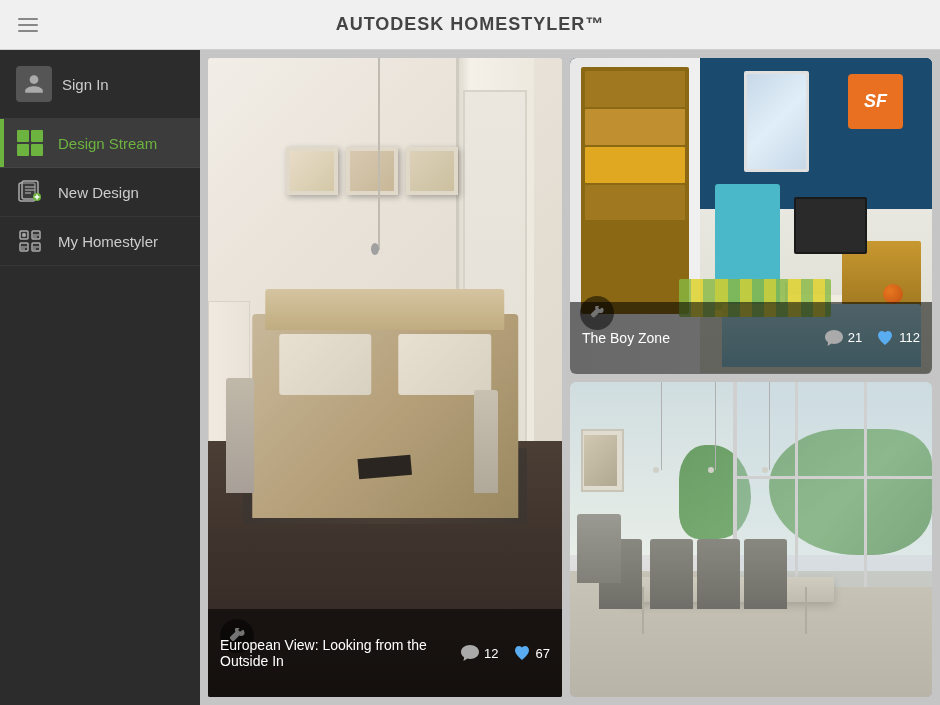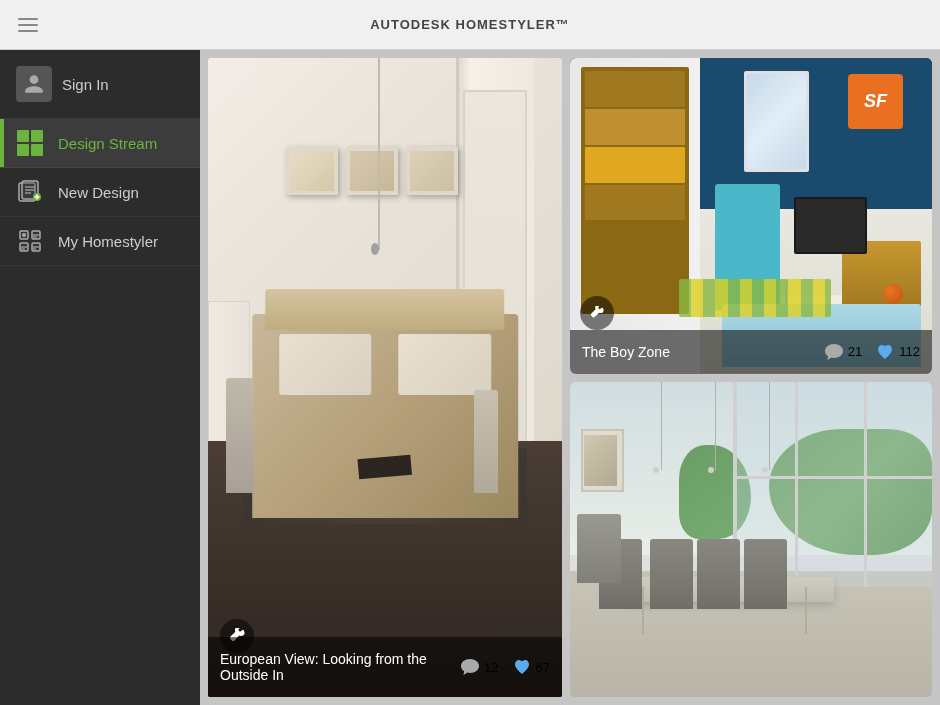--- a/index.html
+++ b/index.html
@@ -19,21 +19,21 @@
       height: 50px;
       background: #f0f0f0;
       display: flex;
       align-items: center;
       justify-content: center;
       border-bottom: 1px solid #d0d0d0;
       z-index: 100;
     }
 
     #header-title {
-      font-size: 13px;
+      font-size: 18px;
       letter-spacing: 1px;
       color: #555;
     }
 
     #header-title span {
       font-weight: 700;
       color: #444;
     }
 
     #hamburger {
@@ -195,21 +195,21 @@
       overflow: hidden;
       background: #666;
       position: relative;
     }
 
     
     .card-overlay {
       position: absolute;
       bottom: 0; left: 0; right: 0;
       background: rgba(0,0,0,0.55);
-      padding: 14px 12px;
+      padding: 28px 12px;
       display: flex;
       align-items: center;
       justify-content: space-between;
     }
 
     .card-title {
       color: #fff;
       font-size: 14px;
       font-weight: 400;
     }
@@ -217,21 +217,21 @@
     .card-stats {
       display: flex;
       align-items: center;
       gap: 14px;
     }
 
     .stat {
       display: flex;
       align-items: center;
       gap: 5px;
-      color: #000000;
+      color: #ffffff;
       font-size: 13px;
     }
 
     
     .card-tool-icon {
       position: absolute;
       bottom: 44px;
       left: 12px;
       width: 34px;
       height: 34px;

